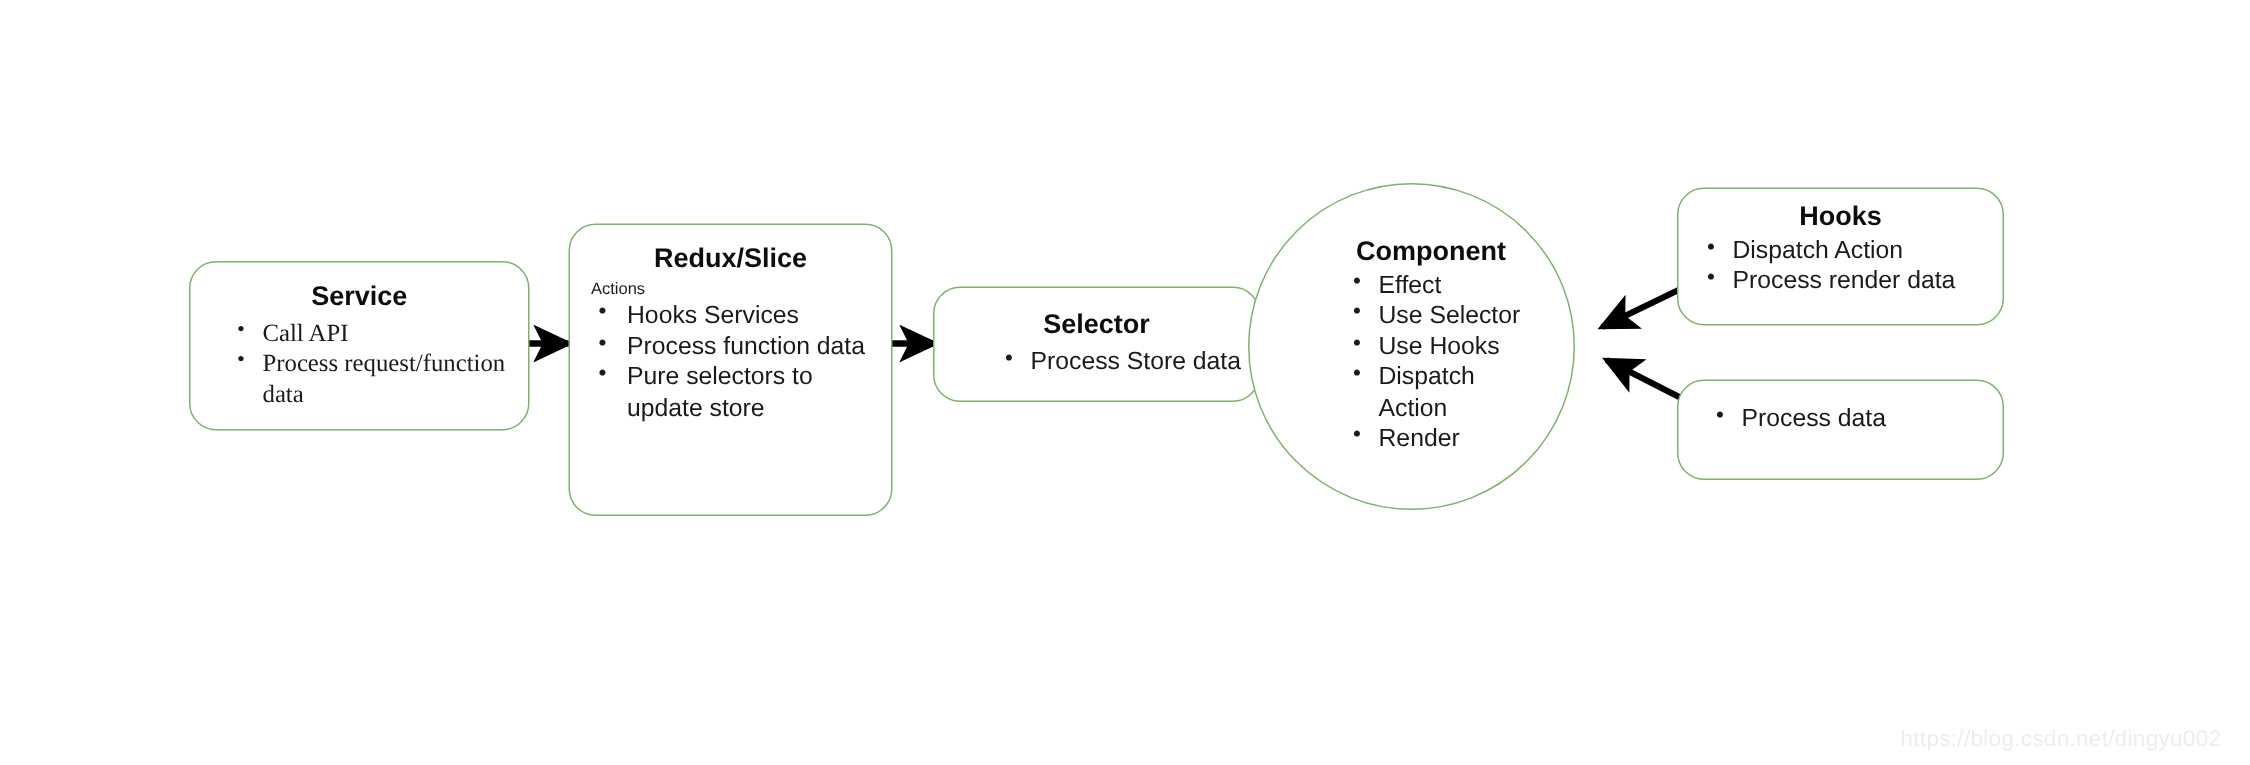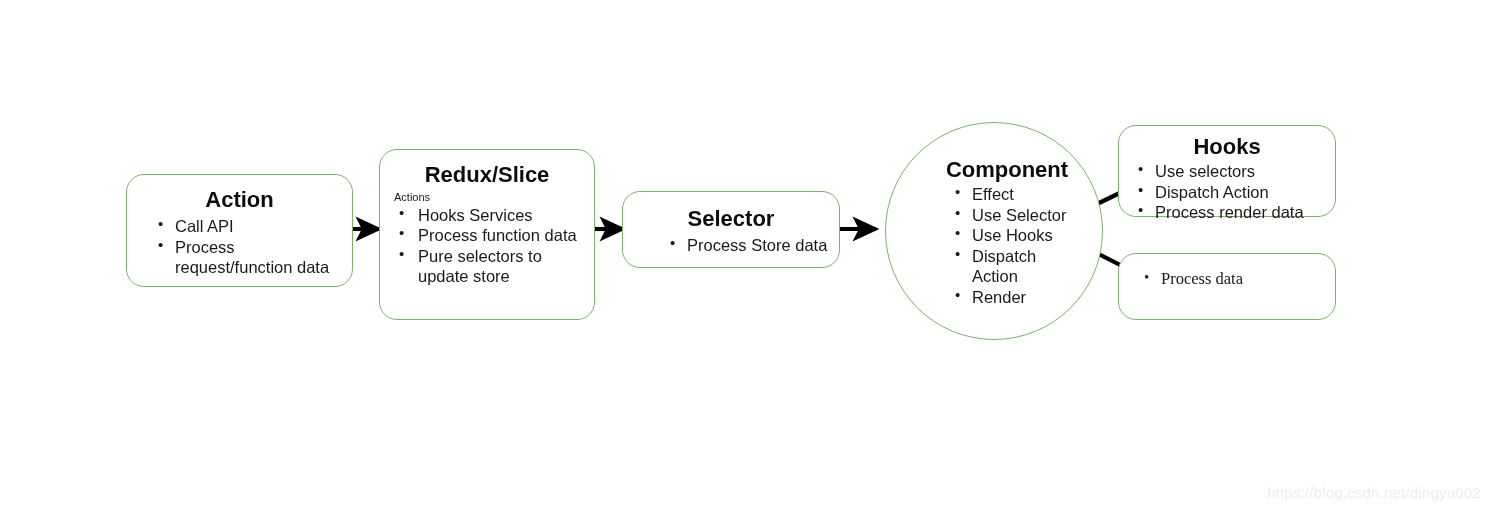--- a/index.html
+++ b/index.html
@@ -24,21 +24,21 @@
   }
   .rounded {
     border-radius: 18px;
   }
   .circle {
     border-radius: 50%;
   }
   .node-title {
     text-align: center;
     font-weight: bold;
-    font-size: 22px;
+    font-size: 18px;
     line-height: 1.15;
     color: #0d0d0d;
   }
   .plain-line {
     font-size: 11px;
     line-height: 1.24;
     color: #1a1a1a;
   }
   ul.bullets {
     margin: 0;
@@ -107,29 +107,29 @@
     </defs>
     <line x1="345" y1="229" x2="379" y2="229" stroke="#000000" stroke-width="4.2" marker-end="url(#ah)"></line>
     <line x1="591" y1="229" x2="623" y2="229" stroke="#000000" stroke-width="4.2" marker-end="url(#ah)"></line>
     <line x1="829" y1="229" x2="876" y2="229" stroke="#000000" stroke-width="4.2" marker-end="url(#ah)"></line>
     <line x1="1128" y1="189" x2="1068" y2="218" stroke="#000000" stroke-width="4.2" marker-end="url(#ah)"></line>
     <line x1="1128" y1="269" x2="1071" y2="240" stroke="#000000" stroke-width="4.2" marker-end="url(#ah)"></line>
   </svg>
 
   <div class="node rounded" style="left:126px; top:174px; width:227px; height:113px;">
     <div class="inner" style="top:12px;">
-      <div class="node-title">Action</div>
-      <ul class="bullets" style="margin-top:4px; padding-left:26px;">
+      <div class="node-title">Service</div>
+      <ul class="bullets" style="margin-top:4px; padding-left:26px;font-family:Liberation Serif, serif;">
         <li>Call API</li>
         <li>Process request/function data</li>
       </ul>
     </div>
   </div>
 
-  <div class="node rounded" style="left:379px; top:149px; width:216px; height:171px;">
+  <div class="node rounded" style="left:379px; top:149px; width:216px; height:195px;">
     <div class="inner" style="top:12px;">
       <div class="node-title">Redux/Slice</div>
       <div class="plain-line" style="margin-top:4px; padding-left:14px;">Actions</div>
       <ul class="bullets tight" style="padding-left:14px;">
         <li>Hooks Services</li>
         <li>Process function data</li>
       </ul>
       <ul class="bullets tight" style="padding-left:14px;">
         <li>Pure selectors to update store</li>
       </ul>
@@ -138,47 +138,46 @@
 
   <div class="node rounded" style="left:622px; top:191px; width:218px; height:77px;">
     <div class="inner" style="top:14px;">
       <div class="node-title">Selector</div>
       <ul class="bullets" style="margin-top:4px; padding-left:42px;">
         <li>Process Store data</li>
       </ul>
     </div>
   </div>
 
-  <div class="node circle" style="left:885px; top:122px; width:218px; height:218px;">
+  <div class="node circle" style="left:832px; top:122px; width:218px; height:218px;">
     <div class="circle-inner">
       <div class="node-title">Component</div>
       <ul class="bullets" style="margin-top:2px; padding-left:18px;">
         <li>Effect</li>
         <li>Use Selector</li>
         <li>Use Hooks</li>
         <li>Dispatch Action</li>
         <li>Render</li>
       </ul>
     </div>
   </div>
 
   <div class="node rounded" style="left:1118px; top:125px; width:218px; height:92px;">
     <div class="inner" style="top:8px;">
       <div class="node-title">Hooks</div>
       <ul class="bullets" style="margin-top:2px; padding-left:14px;">
-        <li>Use selectors</li>
         <li>Dispatch Action</li>
         <li>Process render data</li>
       </ul>
     </div>
   </div>
 
   <div class="node rounded" style="left:1118px; top:253px; width:218px; height:67px;">
     <div class="inner" style="top:12px;">
-      <ul class="bullets" style="margin-top:3px; padding-left:20px;font-family:Liberation Serif, serif;">
+      <ul class="bullets" style="margin-top:3px; padding-left:20px;">
         <li>Process data</li>
       </ul>
     </div>
   </div>
 
   <div class="watermark">https://blog.csdn.net/dingyu002</div>
 
 </div>
 
 </body></html>

